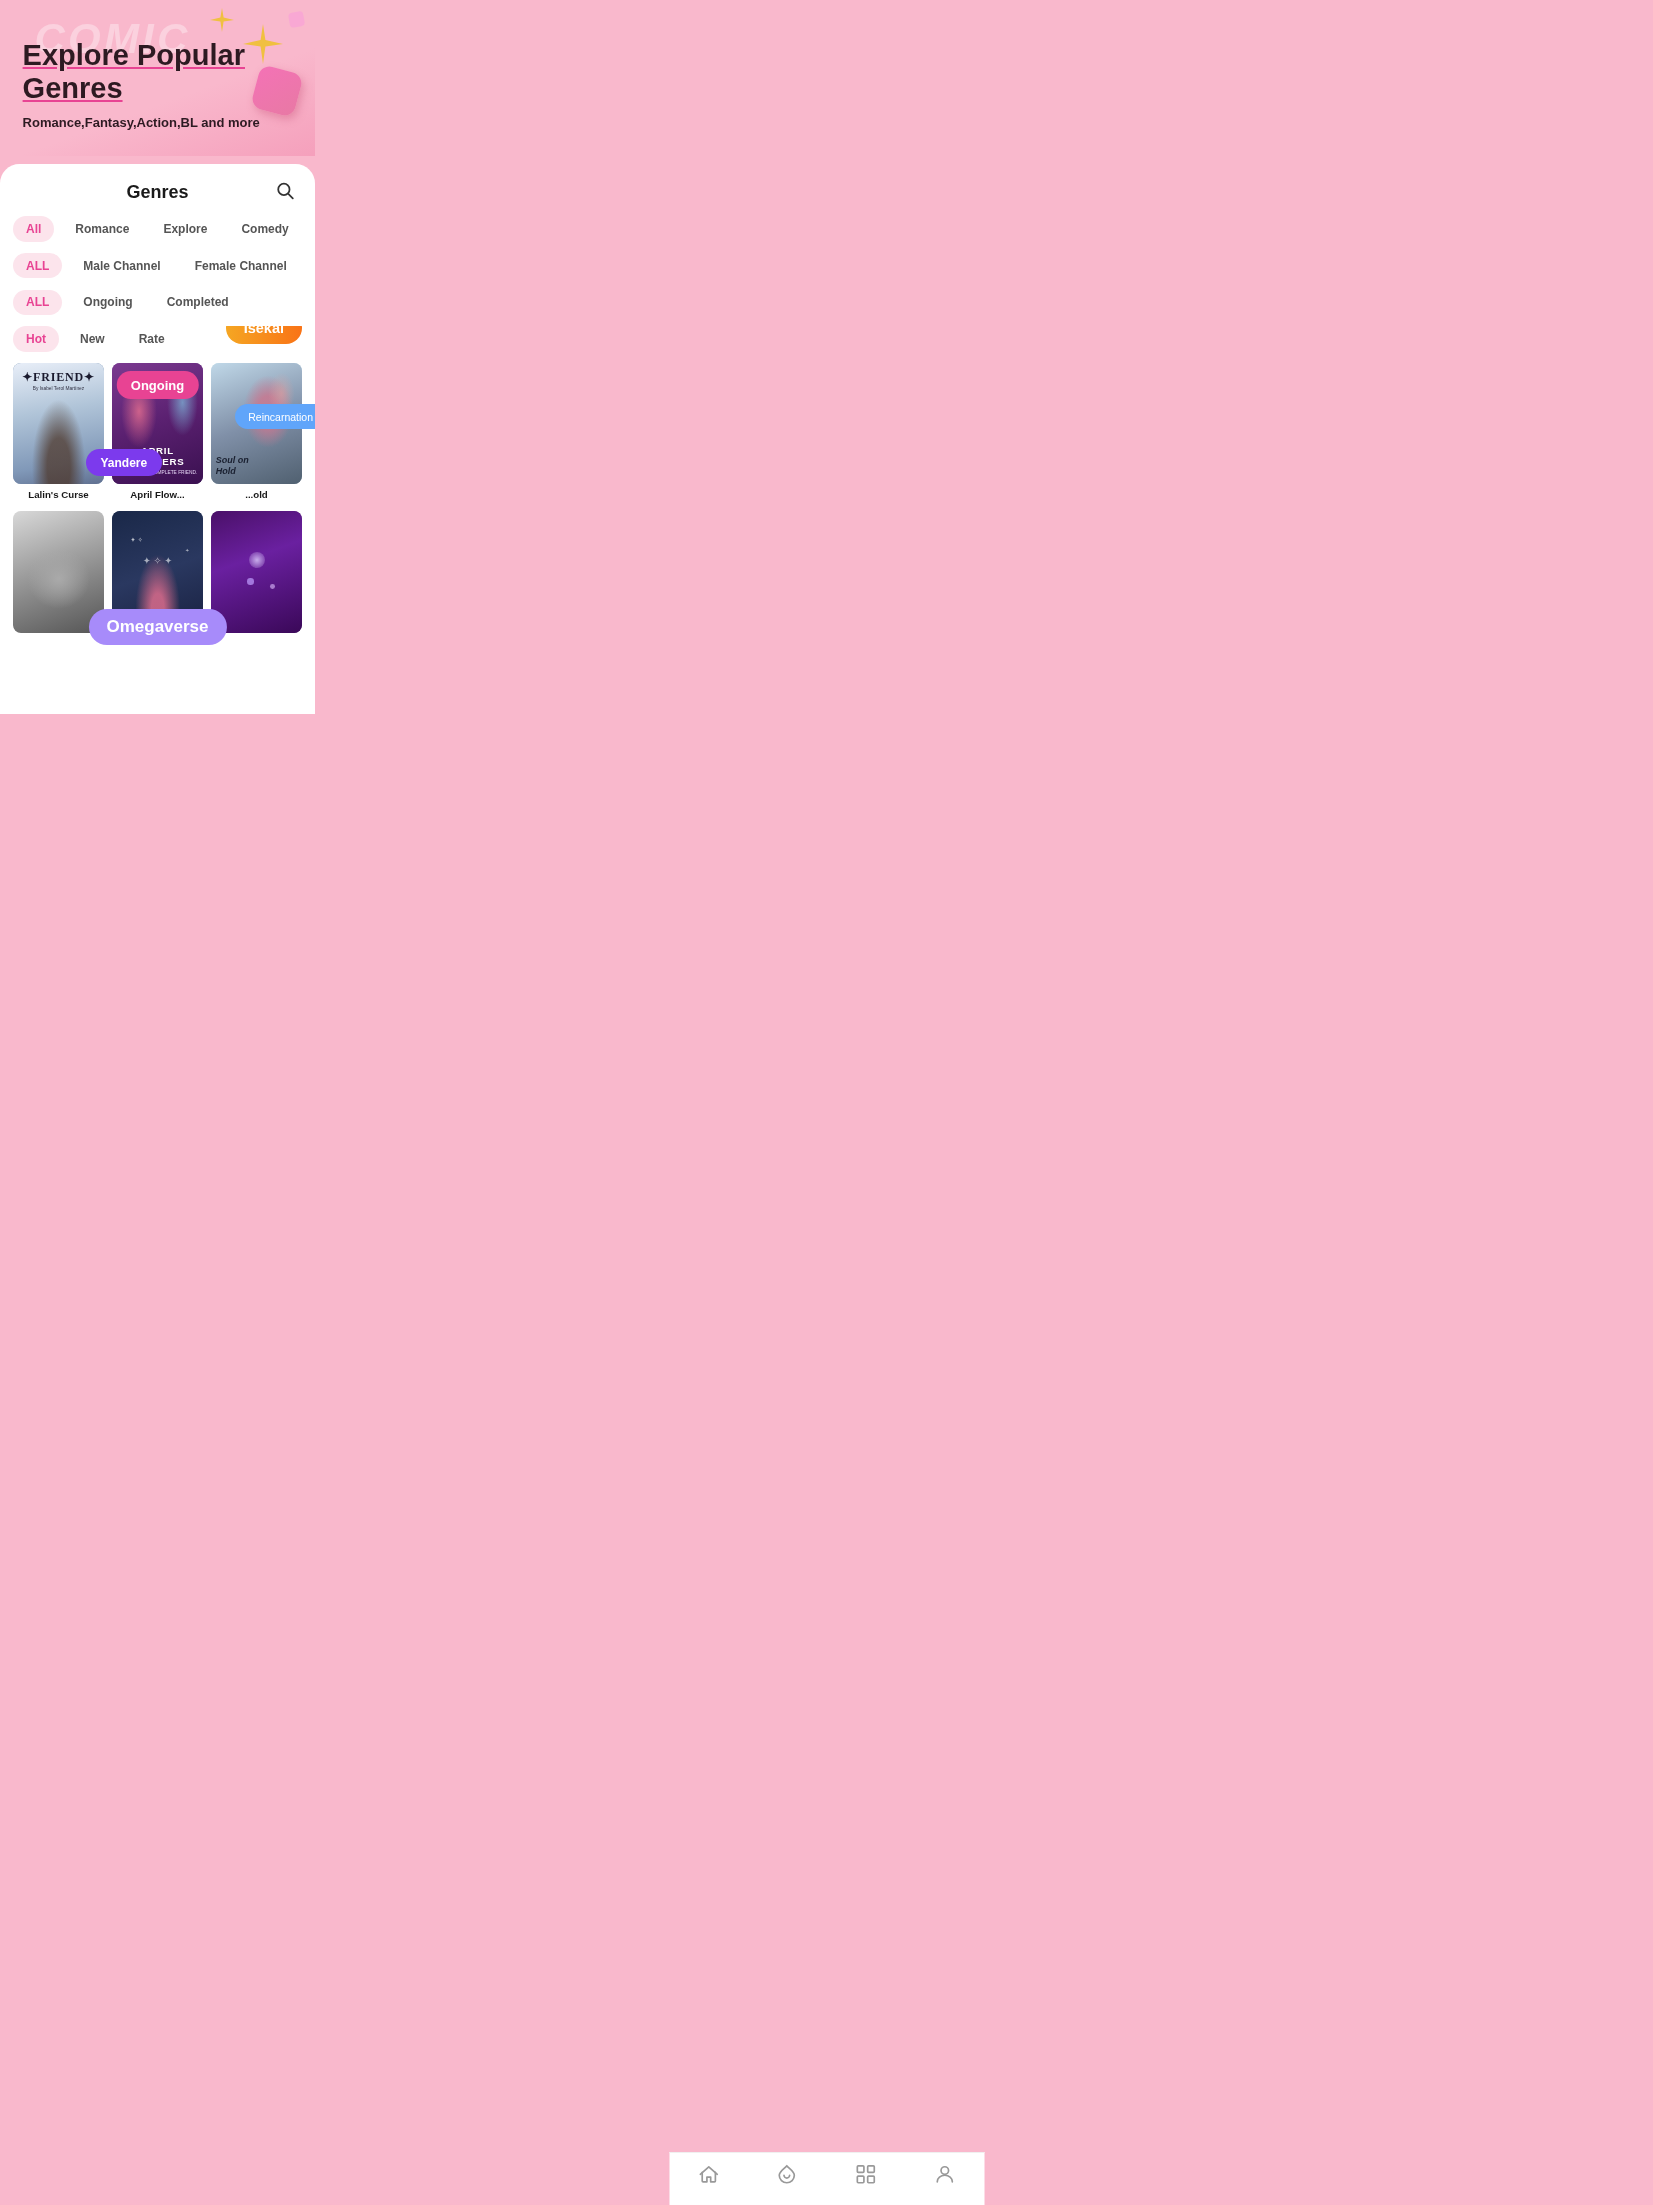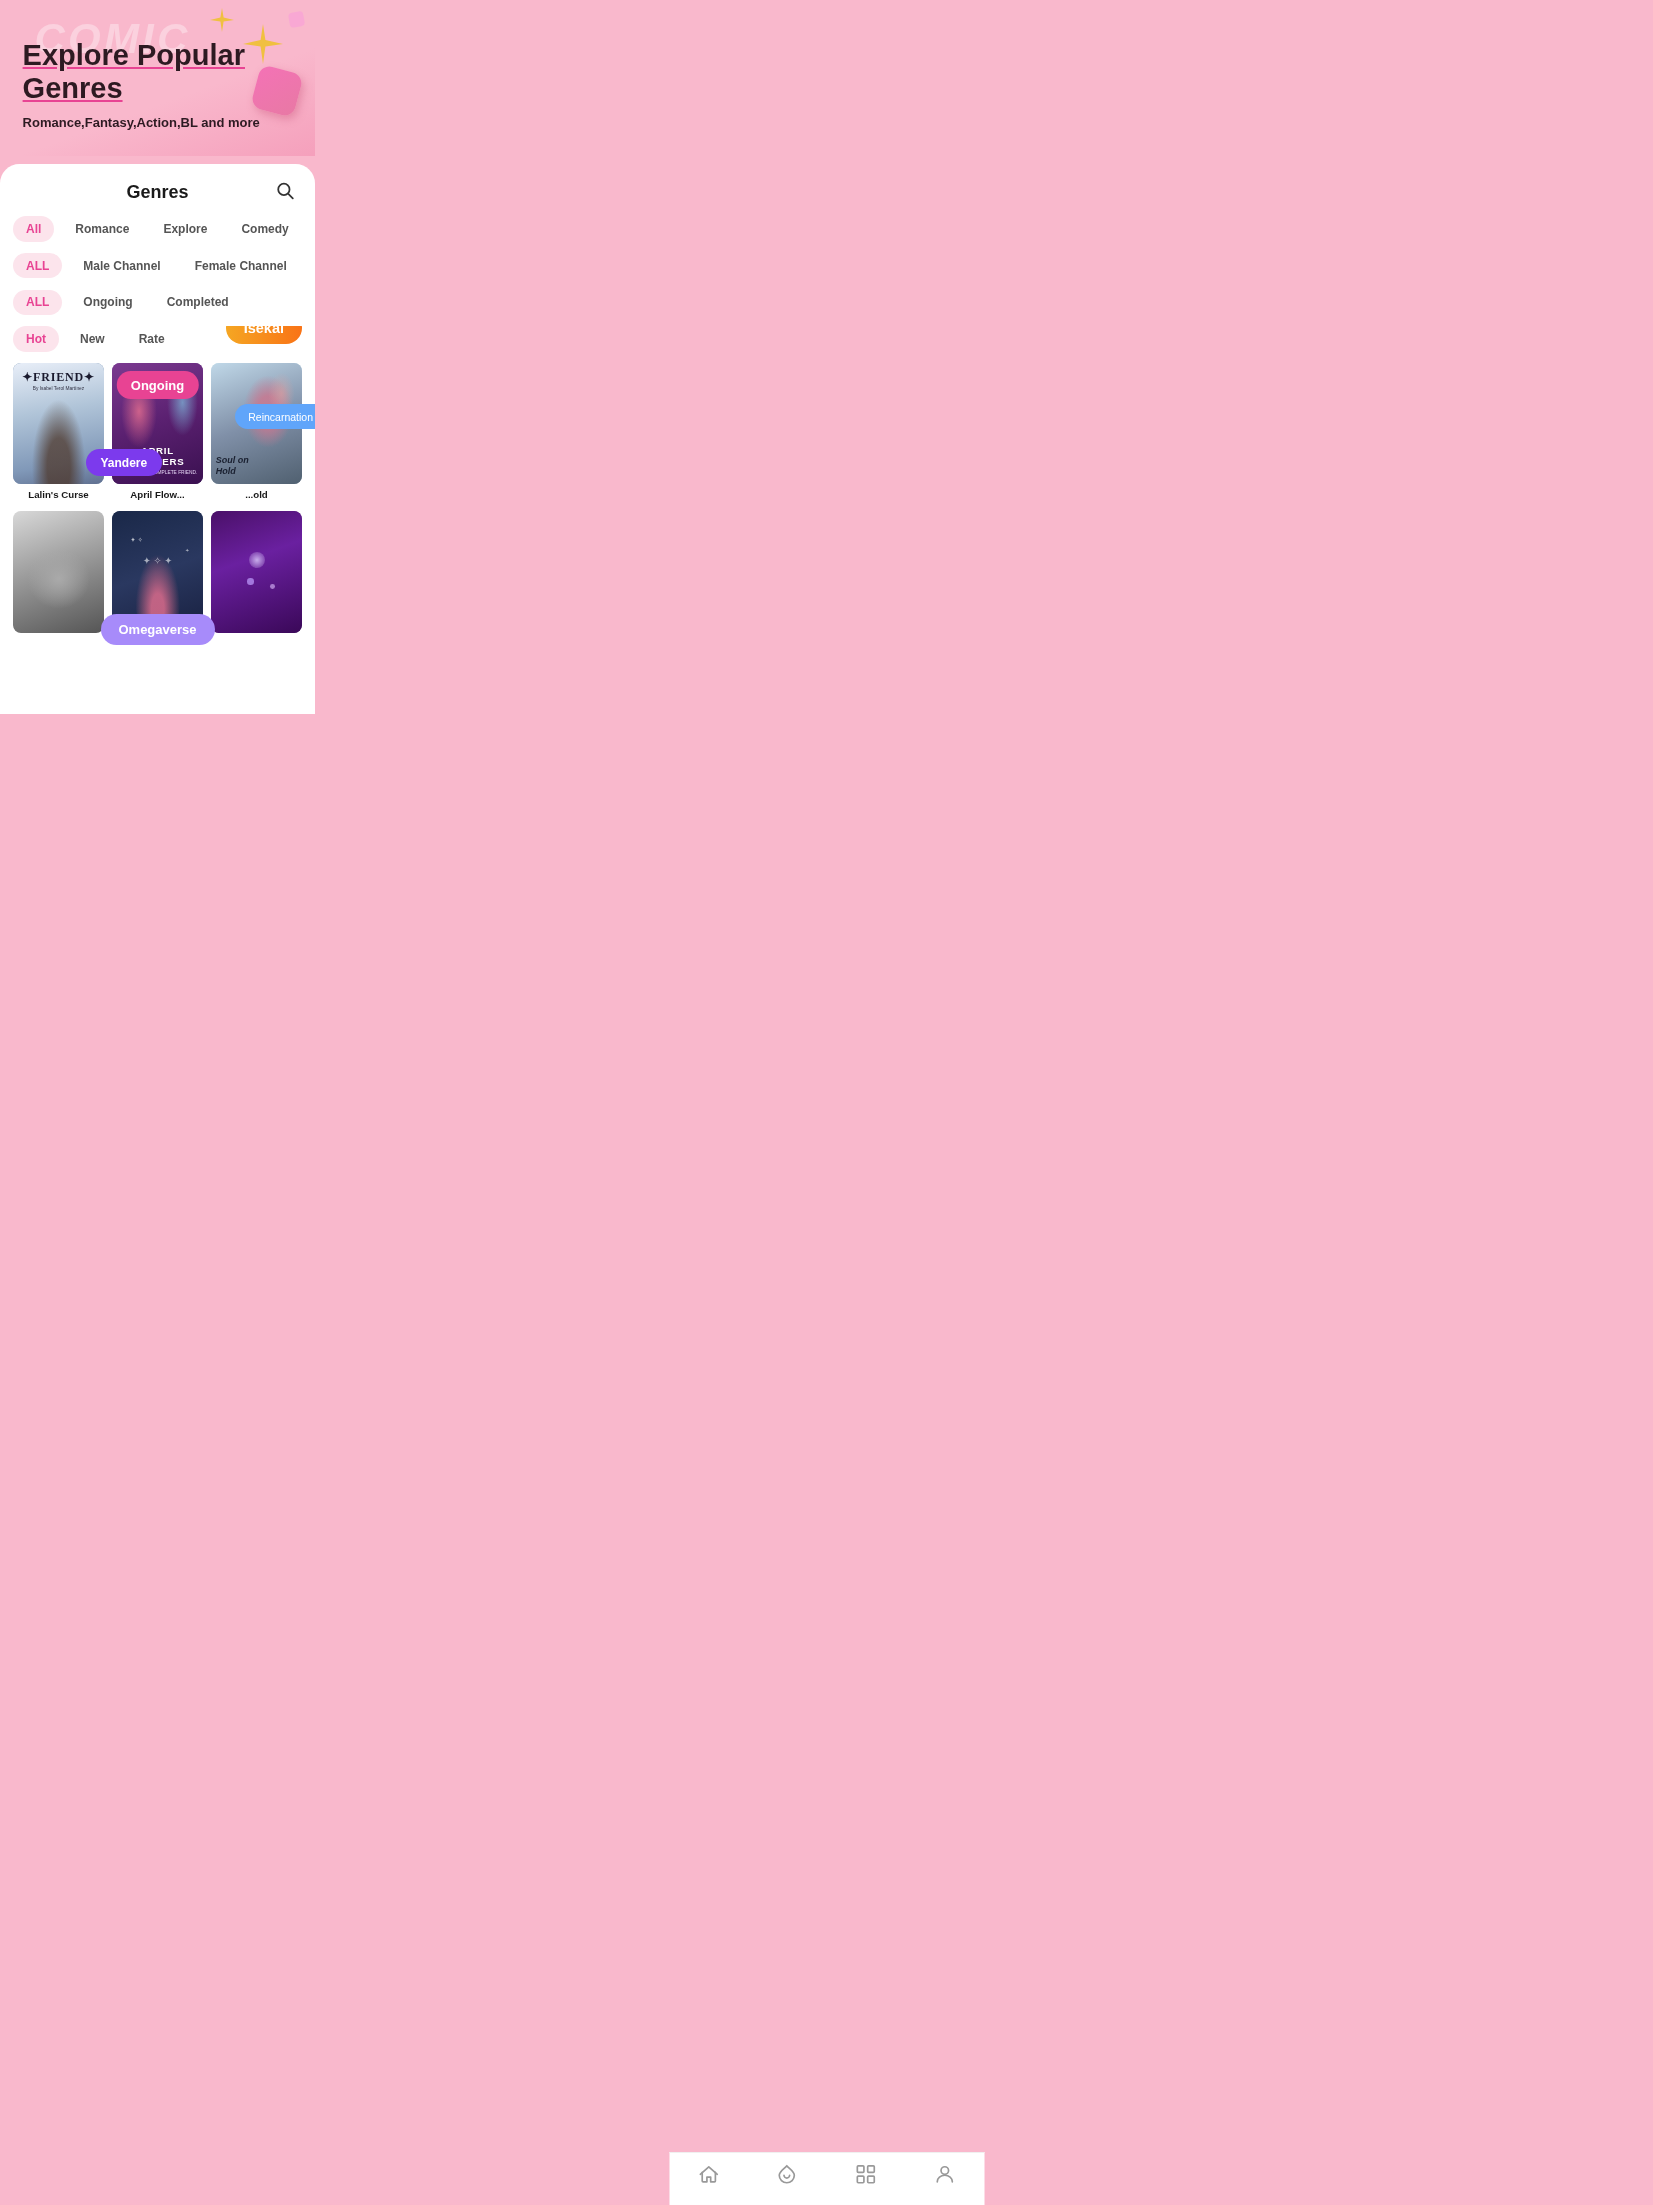--- a/index.html
+++ b/index.html
@@ -533,21 +533,21 @@
         <div class="cover-partial cover-purple" style="border-radius:8px;">
           <div style="width:100%;height:100%;background:linear-gradient(160deg,#4a1068 0%,#6a20a0 40%,#3a0858 100%);border-radius:8px;position:relative;">
 
             <div style="position:absolute;top:40%;left:50%;transform:translate(-50%,-50%);width:16px;height:16px;background:radial-gradient(circle,#e0d0ff,transparent);border-radius:50%;opacity:0.8;"></div>
             <div style="position:absolute;top:55%;left:40%;width:6.5px;height:6.5px;background:#c0a0ff;border-radius:50%;opacity:0.7;"></div>
             <div style="position:absolute;top:60%;right:30%;width:4.8px;height:4.8px;background:#e0c0ff;border-radius:50%;opacity:0.6;"></div>
           </div>
         </div>
       </div>
 
-      <div style="position:absolute;bottom:-12px;left:50%;transform:translateX(-50%);background:#a78bfa;color:#fff;border-radius:806px;padding:8px 18px;font-size:13px;font-weight:700;z-index:20;white-space:nowrap;">
+      <div style="position:absolute;bottom:-12px;left:50%;transform:translateX(-50%);background:#a78bfa;color:#fff;border-radius:806px;padding:8px 18px;font-size:17px;font-weight:700;z-index:20;white-space:nowrap;">
         <span>Omegaverse</span>
       </div>
 
     </div>
 
     <div style="height:65px;"></div>
 
   </div>
 </div>
 

